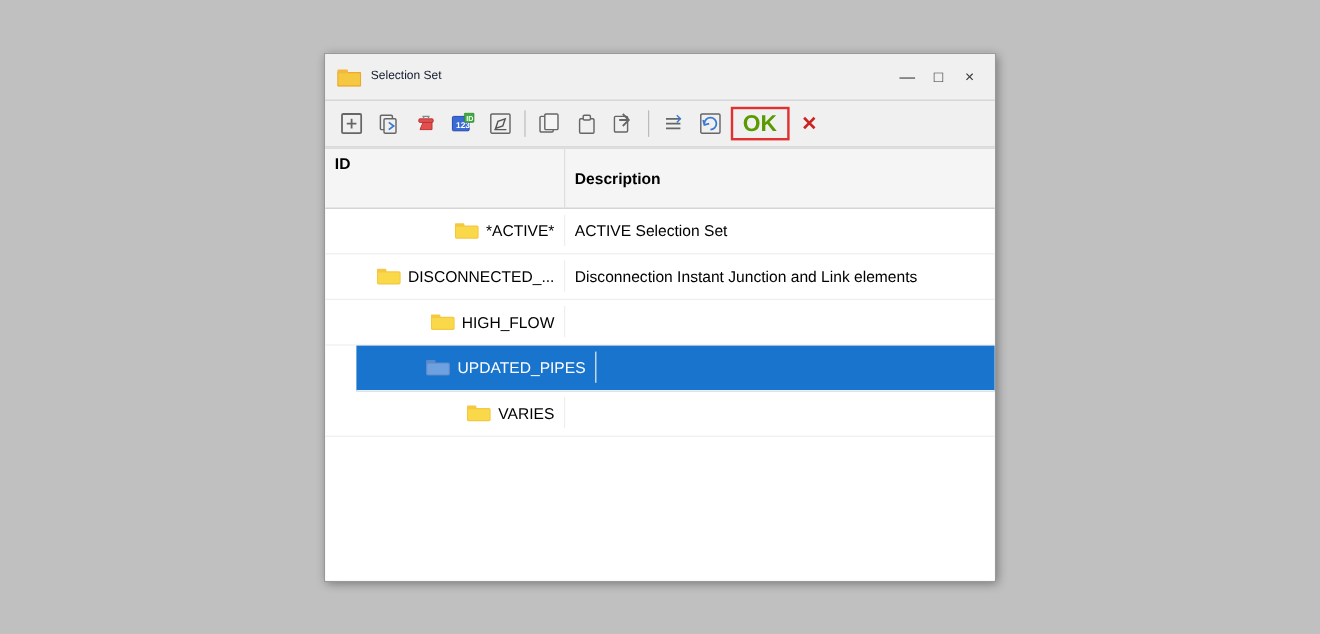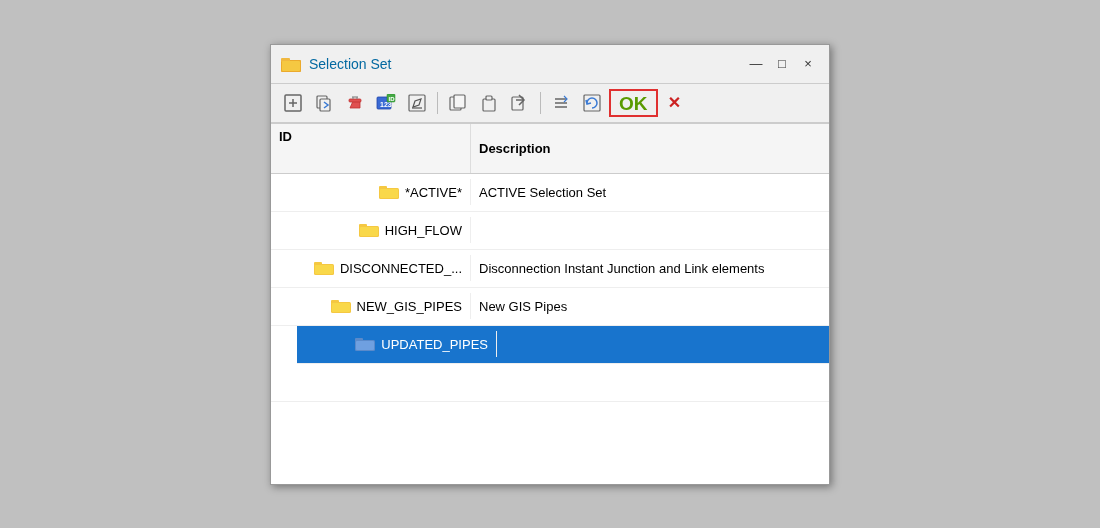--- a/index.html
+++ b/index.html
@@ -39,23 +39,23 @@
       align-items: center;
       gap: 8px;
     }
 
     .title-icon {
       width: 20px;
       height: 20px;
     }
 
     .title-text {
-      font-size: 14px;
+      font-size: 10px;
       font-weight: normal;
-      color: #0369a1;
+      color: #0f172a;
     }
 
     .title-bar-controls {
       display: flex;
       gap: 4px;
       align-items: center;
     }
 
     .title-btn {
       width: 22px;
@@ -341,60 +341,57 @@
         </div>
 
 
         <div class="table-row">
           <div class="row-id">
             <svg class="folder-svg" viewBox="0 0 20 16">
               <rect x="0" y="4" width="20" height="11" rx="1.5" fill="#f5c842"></rect>
               <rect x="0" y="2" width="8" height="4" rx="1" fill="#f5c842"></rect>
               <rect x="1" y="5" width="18" height="9" rx="1" fill="#f9d84a"></rect>
             </svg>
-            <span>HIGH_FLOW</span>
-          </div>
-          <div class="row-desc"></div>
+            <span>DISCONNECTED_...</span>
+          </div>
+          <div class="row-desc">Disconnection Instant Junction and Link elements</div>
         </div>
 
         <div class="table-row">
           <div class="row-id">
             <svg class="folder-svg" viewBox="0 0 20 16">
               <rect x="0" y="4" width="20" height="11" rx="1.5" fill="#f5c842"></rect>
               <rect x="0" y="2" width="8" height="4" rx="1" fill="#f5c842"></rect>
               <rect x="1" y="5" width="18" height="9" rx="1" fill="#f9d84a"></rect>
             </svg>
-            <span>DISCONNECTED_...</span>
-          </div>
-          <div class="row-desc">Disconnection Instant Junction and Link elements</div>
+            <span>HIGH_FLOW</span>
+          </div>
+          <div class="row-desc"></div>
+        </div>
+
+
+        <div class="table-row selected">
+          <div class="row-id">
+            <svg class="folder-svg" viewBox="0 0 20 16">
+              <rect x="0" y="4" width="20" height="11" rx="1.5" fill="#5a8aca"></rect>
+              <rect x="0" y="2" width="8" height="4" rx="1" fill="#5a8aca"></rect>
+              <rect x="1" y="5" width="18" height="9" rx="1" fill="#6fa0e0"></rect>
+            </svg>
+            <span>UPDATED_PIPES</span>
+          </div>
         </div>
 
         <div class="table-row">
           <div class="row-id">
             <svg class="folder-svg" viewBox="0 0 20 16">
               <rect x="0" y="4" width="20" height="11" rx="1.5" fill="#f5c842"></rect>
               <rect x="0" y="2" width="8" height="4" rx="1" fill="#f5c842"></rect>
               <rect x="1" y="5" width="18" height="9" rx="1" fill="#f9d84a"></rect>
             </svg>
-            <span>NEW_GIS_PIPES</span>
-          </div>
-          <div class="row-desc">New GIS Pipes</div>
-        </div>
-
-        <div class="table-row selected">
-          <div class="row-id">
-            <svg class="folder-svg" viewBox="0 0 20 16">
-              <rect x="0" y="4" width="20" height="11" rx="1.5" fill="#5a8aca"></rect>
-              <rect x="0" y="2" width="8" height="4" rx="1" fill="#5a8aca"></rect>
-              <rect x="1" y="5" width="18" height="9" rx="1" fill="#6fa0e0"></rect>
-            </svg>
-            <span>UPDATED_PIPES</span>
-          </div>
-        </div>
-
-        <div class="table-row">
+            <span>VARIES</span>
+          </div>
           <div class="row-desc"></div>
         </div>
 
       </div>
     </div>
   </div>
 </div>
 
 </body></html>

